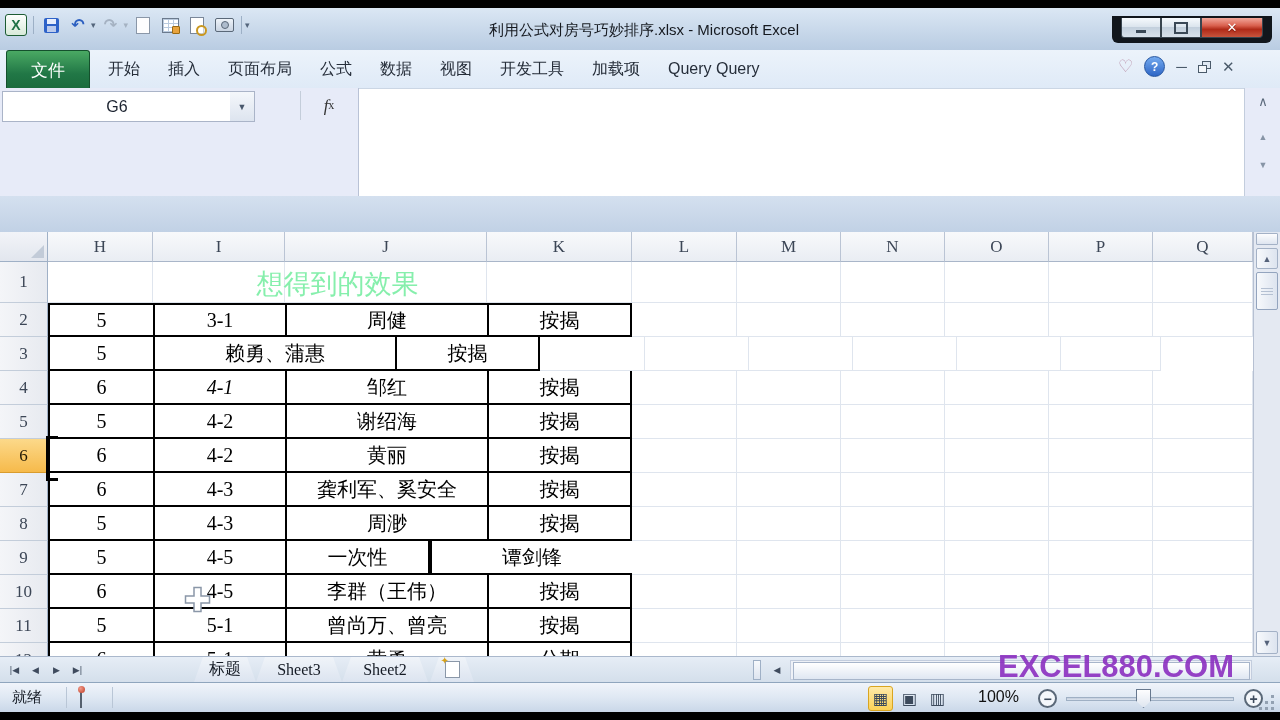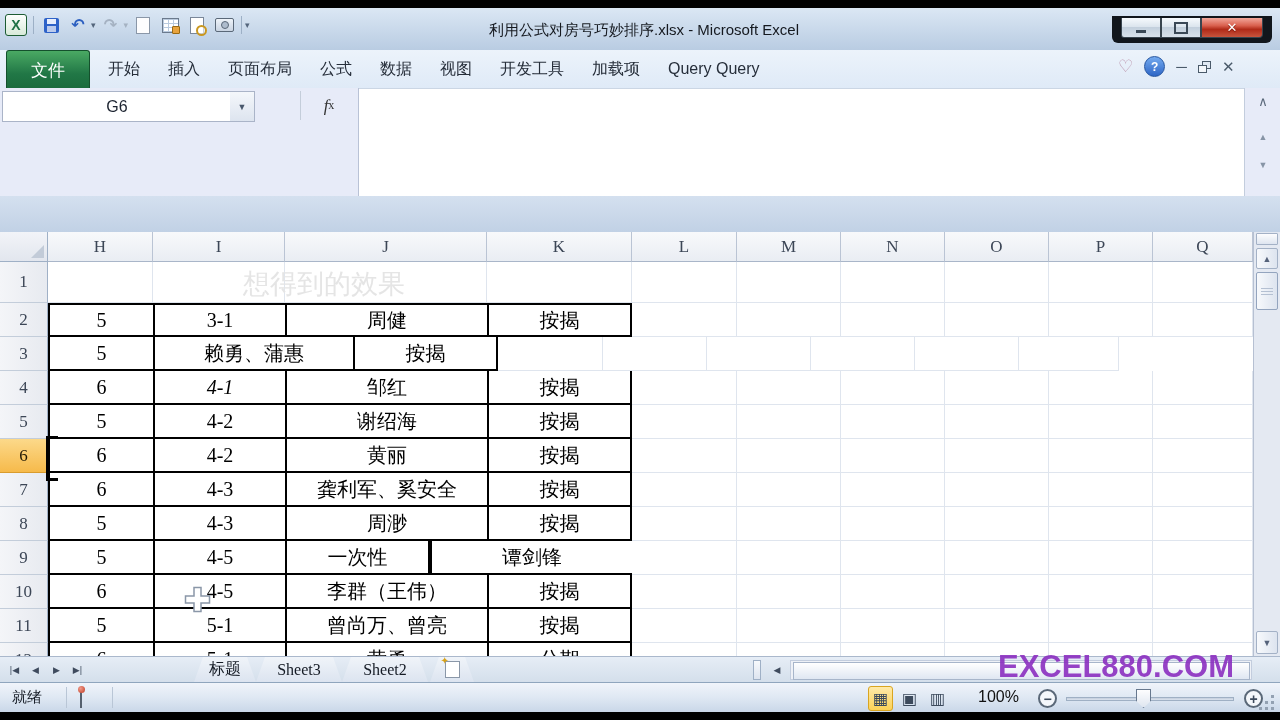--- a/index.html
+++ b/index.html
@@ -119,21 +119,21 @@
   .rowhdr{width:48px;flex:none;display:flex;align-items:center;justify-content:center;font-size:17px;color:#3c4656;
     background:linear-gradient(90deg,#f4f5f8,#e7eaf0);border-right:1px solid #9fb0c6;border-bottom:1px solid #c3cdda;
     box-sizing:border-box;}
   .rowhdr.sel{background:linear-gradient(#fcd98a,#f6ba4b);border-bottom:1px solid #d99c2e;color:#221a05;}
   .cell{box-sizing:border-box;flex:none;display:flex;align-items:center;justify-content:center;
     font-size:20px;color:#000;border-right:1px solid #dfe5ee;border-bottom:1px solid #dfe5ee;white-space:nowrap;}
   .cell.bl{border-left:2px solid #000;border-right:none;}
   .cell.bb{border-bottom:2px solid #000;}
   .cell.bt{border-top:2px solid #000;}
   .cell.br{border-right:2px solid #000;}
-  #redtitle{left:243px;top:266px;width:205px;font-size:27px;color:#e5e5e5;z-index:4;}
+  #redtitle{left:235px;top:266px;width:205px;text-align:center;font-size:27px;color:#86efac;z-index:4;}
   #selfrag{left:46px;top:436px;width:9px;height:39px;border-left:3px solid #000;
     border-top:3px solid #000;border-bottom:3px solid #000;z-index:5;}
   #cursor{left:184px;top:586px;z-index:30;}
 
   
   #vscroll{left:1253px;top:232px;width:27px;height:424px;background:#e4e9f2;border-left:1px solid #b6c0d2;box-sizing:border-box;}
   .vs{position:absolute;left:2px;width:22px;box-sizing:border-box;border:1px solid #a3b1c6;border-radius:2px;
     background:linear-gradient(90deg,#f7f9fc,#dde4ef);display:flex;align-items:center;justify-content:center;
     font-size:9px;color:#55627a;}
   #vsplit{top:1px;height:12px;border-radius:1px;background:linear-gradient(#fdfdfe,#dee5f0);}
@@ -341,21 +341,21 @@
         <div class="cell serif" style="width: 105px;"></div>
         <div class="cell serif" style="width: 104px;"></div>
         <div class="cell serif" style="width: 104px;"></div>
         <div class="cell serif" style="width: 104px;"></div>
         <div class="cell serif" style="width: 104px;"></div>
         <div class="cell serif" style="width: 100px;"></div>
       </div>
       <div class="grow" style="height: 34px;">
         <div class="rowhdr serif">3</div>
         <div class="cell serif bl bb" style="width: 105px;">5</div>
-        <div class="cell serif bl bb" style="width: 200px;">赖勇、蒲惠</div>
+        <div class="cell serif bl bb" style="width: 242px;">赖勇、蒲惠</div>
         <div class="cell serif bl bb br" style="width: 145px;">按揭</div>
         <div class="cell serif" style="width: 105px;"></div>
         <div class="cell serif" style="width: 104px;"></div>
         <div class="cell serif" style="width: 104px;"></div>
         <div class="cell serif" style="width: 104px;"></div>
         <div class="cell serif" style="width: 104px;"></div>
         <div class="cell serif" style="width: 100px;"></div>
       </div>
       <div class="grow" style="height: 34px;">
         <div class="rowhdr serif">4</div>

